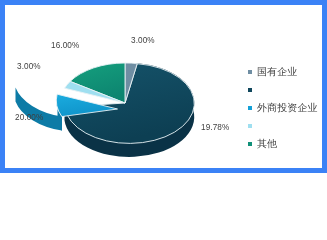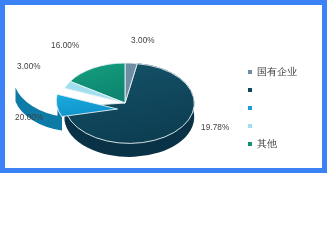--- a/index.html
+++ b/index.html
@@ -163,20 +163,21 @@
       <span class="legend-swatch" style="background:#6f8ea3"></span>
       <span class="legend-text">国有企业</span>
     </div>
 
     <div class="legend-item">
       <span class="legend-swatch" style="background:#10475c"></span>
     </div>
 
     <div class="legend-item">
       <span class="legend-swatch" style="background:#14a0d7"></span>
+      <span class="legend-text">外商投资企业</span>
     </div>
 
     <div class="legend-item">
       <span class="legend-swatch" style="background:#9fdff0"></span>
     </div>
 
     <div class="legend-item">
       <span class="legend-swatch" style="background:#119079"></span>
       <span class="legend-text">其他</span>
     </div>

